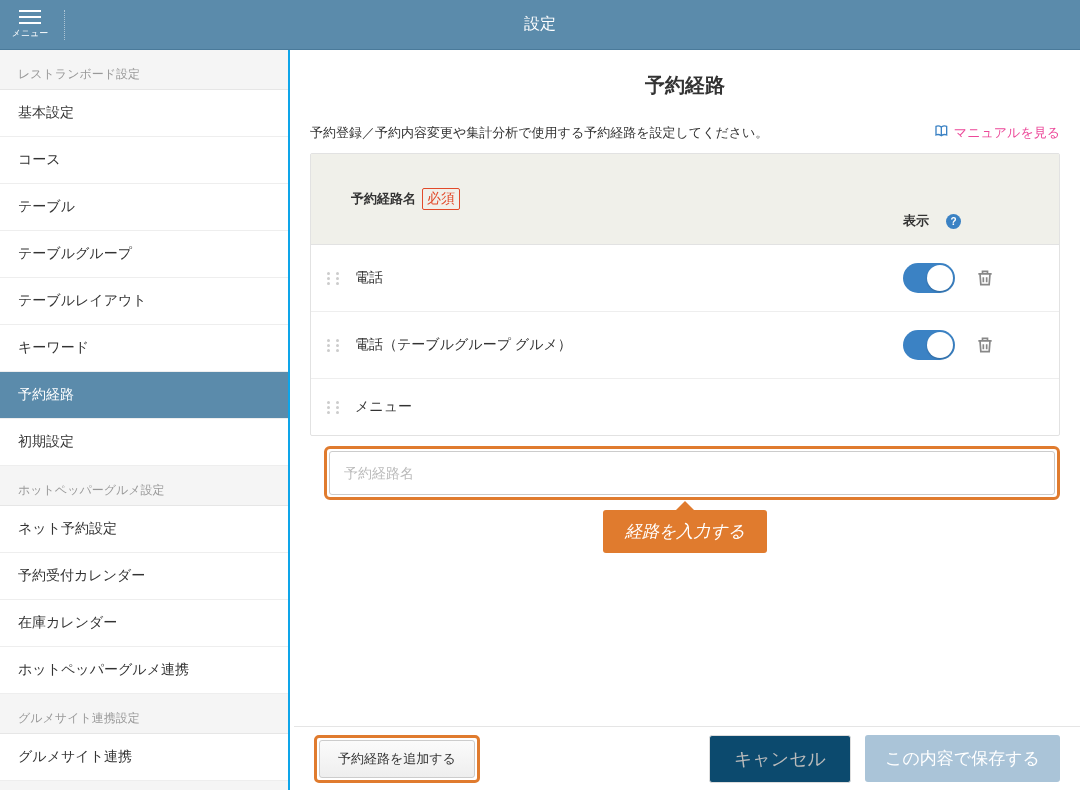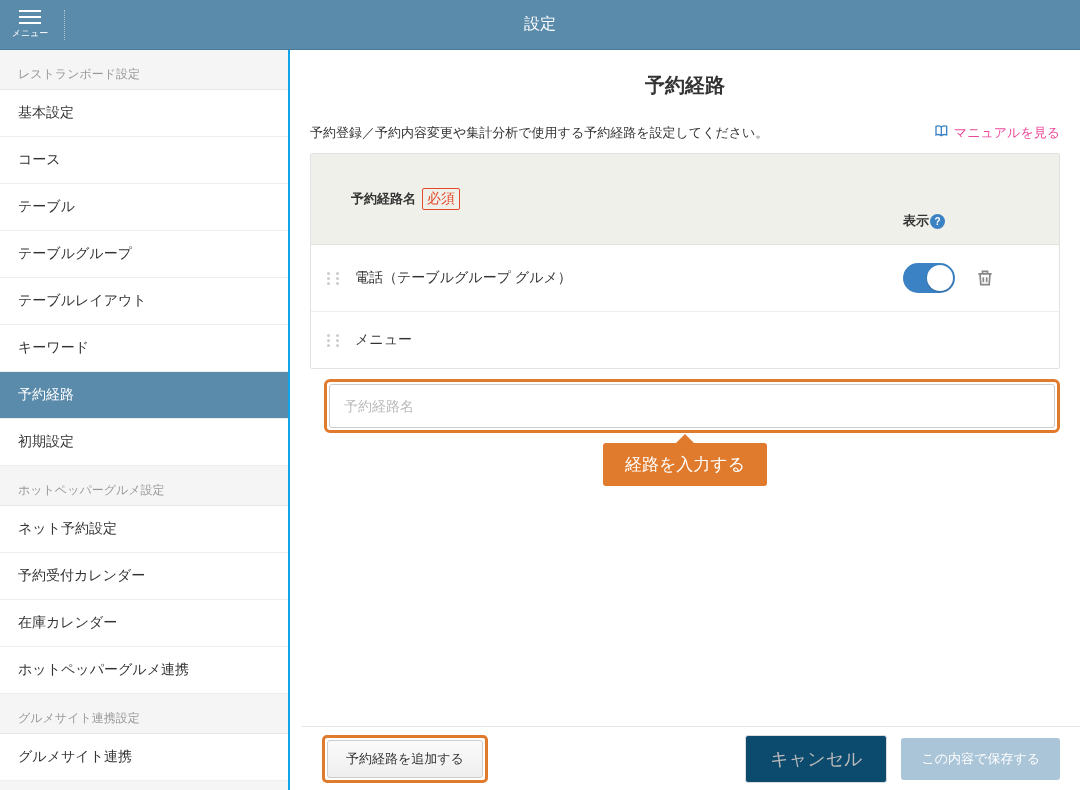--- a/index.html
+++ b/index.html
@@ -47,21 +47,21 @@
   .tbl-head {
     display: flex; align-items: center; background: #f0f0ea;
     padding: 14px 16px; font-size: 13px; font-weight: 600; color: #333;
     border-bottom: 1px solid #e2e2e2;
   }
   .head-name { flex: 1; padding-left: 24px; display: flex; align-items: center; gap: 6px; }
   .req-badge {
     color: #e24a2a; border: 1px solid #e24a2a; font-size: 14px;
     padding: 1px 4px; border-radius: 2px; font-weight: 500;
   }
-  .head-disp { width: 140px; display: flex; align-items: center; gap: 1px; margin-top: 44px; }
+  .head-disp { width: 140px; display: flex; align-items: center; gap: 17px; margin-top: 44px; }
   .help-icon {
     width: 15px; height: 15px; border-radius: 50%; background: #3b82c4;
     color: #fff; font-size: 10px; display: inline-flex; align-items: center;
     justify-content: center; cursor: pointer;
   }
   .row {
     display: flex; align-items: center; padding: 18px 16px;
     border-bottom: 1px solid #eee; font-size: 14px;
   }
   .row:last-child { border-bottom: none; }
@@ -86,49 +86,49 @@
   .trash svg { width: 100%; height: 100%; }
   .input-wrap {
     margin: 10px 20px 0 34px; position: relative;
     border: 3px solid #e07b2e; border-radius: 6px; padding: 2px;
   }
   .input-wrap input {
     width: 100%; height: 44px; border: 1px solid #ccc; border-radius: 3px;
     padding: 0 14px; font-size: 14px; outline: none;
   }
   .input-wrap input::placeholder { color: #bbb; }
-  .callout-wrap { position: relative; display: flex; justify-content: center; margin-top: 10px; }
+  .callout-wrap { position: relative; display: flex; justify-content: center; margin-top: 10px; font-style: italic; }
   .callout {
     background: #e07b2e; color: #fff; padding: 10px 22px;
     font-size: 17px; border-radius: 3px; position: relative;
   }
   .callout::before {
     content: ""; position: absolute; top: -9px; left: 50%; transform: translateX(-50%);
     border-left: 10px solid transparent; border-right: 10px solid transparent;
     border-bottom: 10px solid #e07b2e;
   }
   .footer {
-    position: absolute; bottom: 0; left: 12px; right: 0;
+    position: absolute; bottom: 0; left: 4px; right: 0;
     height: 64px; background: #fff; border-top: 1px solid #e5e5e5;
     display: flex; align-items: center; padding: 0 20px; gap: 14px;
   }
   .add-btn-wrap { border: 3px solid #e07b2e; border-radius: 5px; padding: 2px; }
   .add-btn {
     background: linear-gradient(#fbfbfb, #eeeeee); border: 1px solid #ccc;
     padding: 9px 18px; font-size: 13px; border-radius: 3px; cursor: pointer;
     color: #333;
   }
   .footer-spacer { flex: 1; }
   .cancel-btn {
     background: #0c4a6e; border: 1px solid #ddd; color: #bbb;
     padding: 11px 24px; font-size: 18px; border-radius: 3px; cursor: pointer;
   }
   .save-btn {
     background: #aac4d8; border: none; color: #fff;
-    padding: 12px 20px; font-size: 13px; border-radius: 3px; cursor: pointer;
+    padding: 12px 20px; font-size: 17px; border-radius: 3px; cursor: pointer;
   }
 </style>
 </head>
 <body>
 
 <div class="header">
   <div class="menu-btn">
     <div class="menu-lines">
       <span></span>
         <span></span>
@@ -192,20 +192,39 @@
         <div id="tbl-body">
             <div class="row">
               <div class="drag-handle">
                 <span></span>
                 <span></span>
                 <span></span>
                 <span></span>
                 <span></span>
                 <span></span>
               </div>
+              <div class="row-name">電話</div>
+              <div class="row-ctrls">
+                <div class="toggle">
+                  <div class="knob"></div>
+                </div>
+                <div class="trash"><svg viewBox="0 0 24 24" fill="none" stroke="currentColor" stroke-width="2">
+                    <path d="M4 7h16M9 7V4h6v3M6 7l1 13h10l1-13M10 11v6M14 11v6"></path>
+                  </svg></div>
+              </div>
+            </div>
+            <div class="row">
+              <div class="drag-handle">
+                <span></span>
+                <span></span>
+                <span></span>
+                <span></span>
+                <span></span>
+                <span></span>
+              </div>
               <div class="row-name">電話（テーブルグループ グルメ）</div>
               <div class="row-ctrls">
                 <div class="toggle">
                   <div class="knob"></div>
                 </div>
                 <div class="trash"><svg viewBox="0 0 24 24" fill="none" stroke="currentColor" stroke-width="2">
                     <path d="M4 7h16M9 7V4h6v3M6 7l1 13h10l1-13M10 11v6M14 11v6"></path>
                   </svg></div>
               </div>
             </div>

